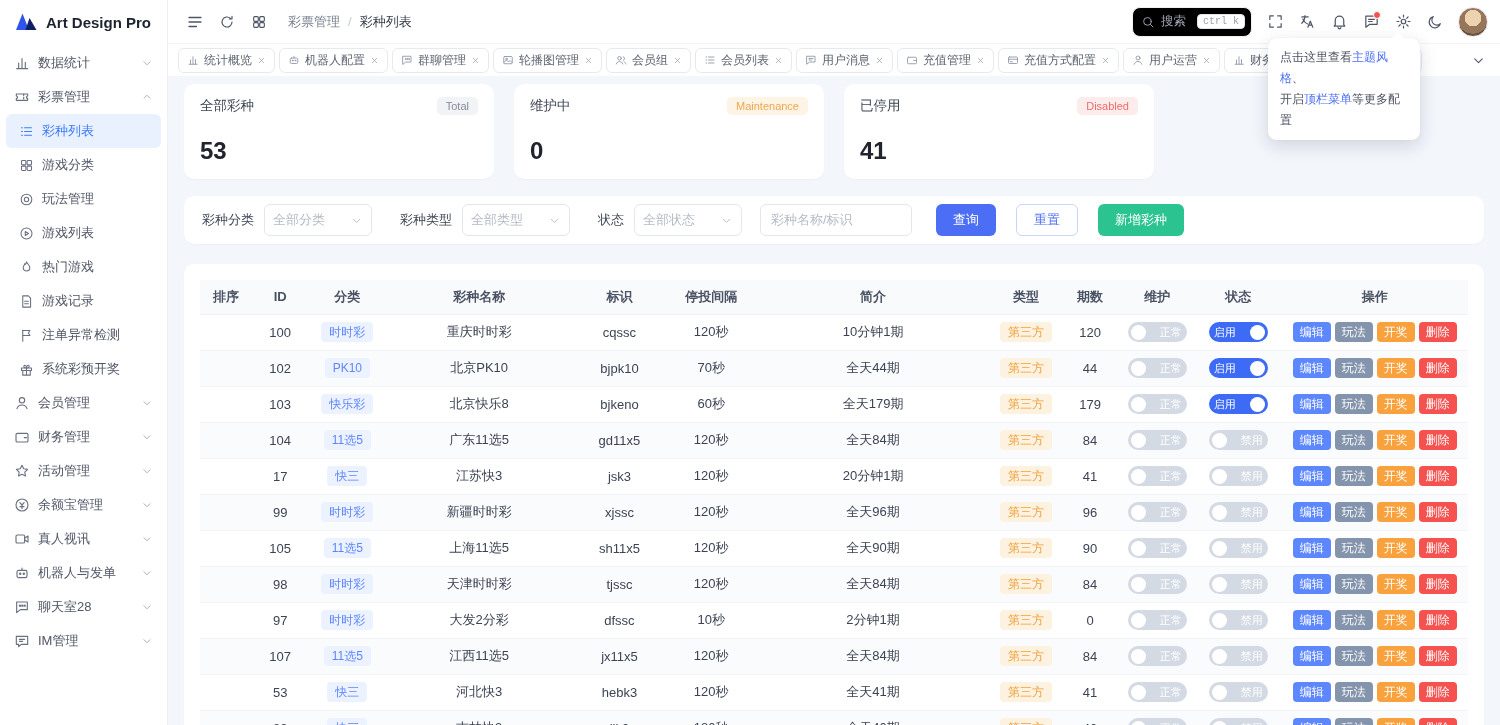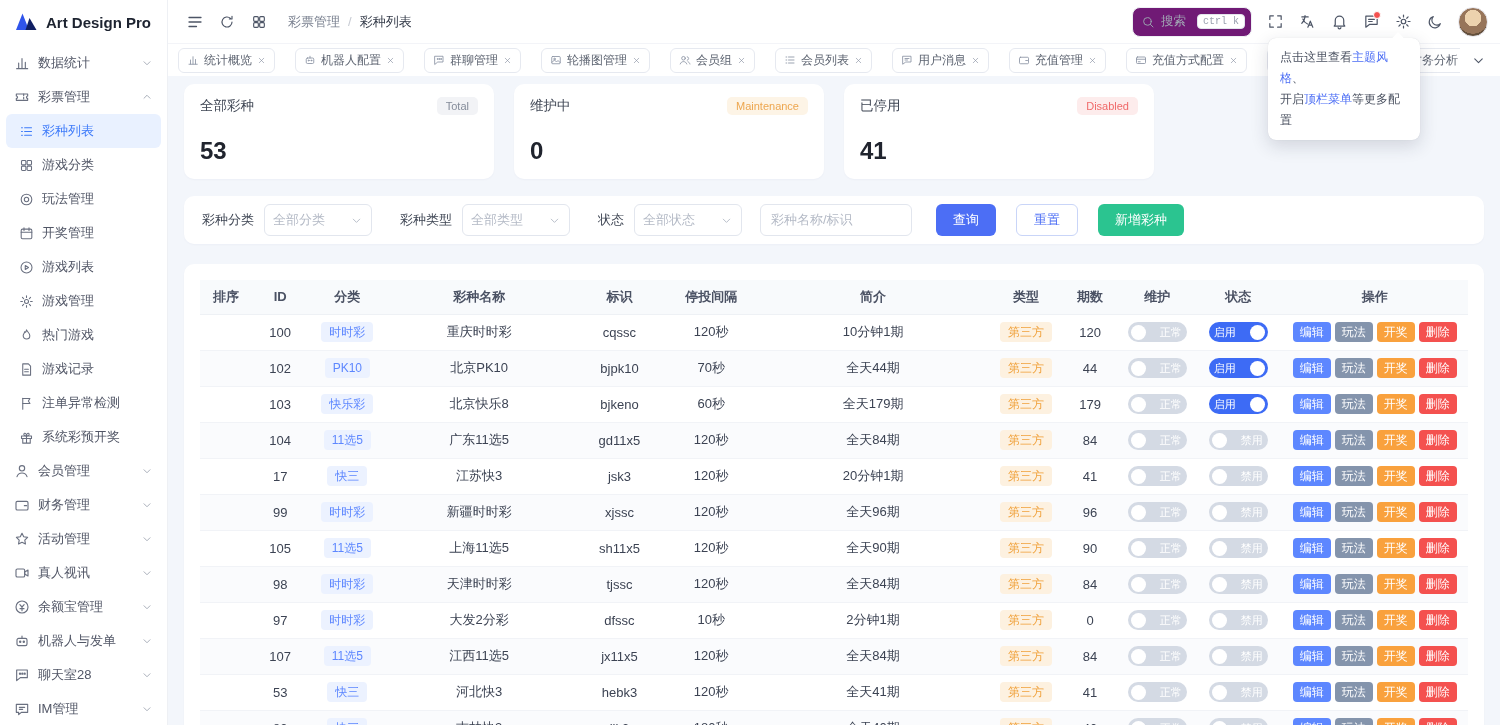--- a/index.html
+++ b/index.html
@@ -24,32 +24,32 @@
   
   .main{flex:1;min-width:0;display:flex;flex-direction:column;background:#f3f6fb}
   .topbar{height:44px;flex:none;background:#fff;display:flex;align-items:center;padding:0 12px;gap:2px;border-bottom:1px solid #f3f4f8}
   .ibtn{width:30px;height:30px;border:none;background:transparent;color:#4d5566;display:inline-flex;
     align-items:center;justify-content:center;border-radius:6px;cursor:pointer;position:relative;flex:none}
   .breadcrumb{display:flex;align-items:center;gap:8px;margin-left:12px;font-size:13px}
   .bc-item{color:#7a8190;cursor:pointer}
   .bc-item.current{color:#343b49;cursor:default}
   .bc-sep{color:#c6cad2}
   .spacer{flex:1}
-  .searchbox{width:120px;height:30px;background:#701a75;border:1px solid #eef0f4;border-radius:8px;
+  .searchbox{width:120px;height:30px;background:#000000;border:1px solid #eef0f4;border-radius:8px;
     display:flex;align-items:center;gap:6px;padding:0 6px 0 8px;margin-right:6px;cursor:text;color:#99a0ad;flex:none}
   .search-ph{font-size:12.5px;flex:1;color:#a2a8b5}
   .kbd{font-size:10px;border:1px solid #e2e5ec;background:#fff;border-radius:4px;padding:1px 5px;color:#9aa1af;
     font-family:"Liberation Mono","DejaVu Sans Mono",monospace;white-space:nowrap}
   .hasdot::after{content:'';position:absolute;top:4px;right:5px;width:6px;height:6px;border-radius:50%;
     background:#f4514f;border:1px solid #fff}
   .avatar{width:30px;height:30px;border-radius:50%;margin-left:6px;flex:none;cursor:pointer;
     background:radial-gradient(circle at 50% 36%,#ecd2ae 0 36%,#97755a 37% 68%,#64503c 69%);border:1px solid #e8e8ee}
 
   .tabbar{height:32px;flex:none;background:#fff;display:flex;align-items:center;padding:0 10px;gap:6px}
-  .tabs{flex:1;display:flex;gap:20px;overflow:hidden;align-items:flex-end;min-width:0}
+  .tabs{flex:1;display:flex;gap:4px;overflow:hidden;align-items:flex-end;min-width:0}
   .tab{flex:none;height:25px;display:inline-flex;align-items:center;gap:5px;padding:0 8px;
     border:1px solid #e6e9f0;border-radius:6px;font-size:12px;color:#5c6370;background:#fff;cursor:pointer}
   .tab .icn{color:#8a92a3}
   .tab-close{display:inline-flex;color:#9aa1ae;cursor:pointer;border-radius:50%}
 
   .content{flex:1;padding:8px 16px 16px;overflow:hidden}
 
   
   .stats{display:grid;grid-template-columns:repeat(4,1fr);gap:20px}
   .stat-card{background:#fff;border-radius:10px;padding:13px 16px 14px;height:95px;
@@ -162,38 +162,24 @@
         </div>
         <div class="menu-item sub">
           <svg class="icn " width="15" height="15" viewBox="0 0 24 24" fill="none" stroke="currentColor" stroke-width="1.7" stroke-linecap="round" stroke-linejoin="round">
             <circle cx="12" cy="12" r="8.5"></circle>
             <circle cx="12" cy="12" r="3.5"></circle>
           </svg>
           <span class="mi-label">玩法管理</span>
         </div>
         <div class="menu-item sub">
           <svg class="icn " width="15" height="15" viewBox="0 0 24 24" fill="none" stroke="currentColor" stroke-width="1.7" stroke-linecap="round" stroke-linejoin="round">
-            <rect x="3.5" y="5" width="17" height="15.5" rx="2"></rect>
-            <path d="M3.5 10h17M8 2.8V7M16 2.8V7"></path>
-          </svg>
-          <span class="mi-label">开奖管理</span>
-        </div>
-        <div class="menu-item sub">
-          <svg class="icn " width="15" height="15" viewBox="0 0 24 24" fill="none" stroke="currentColor" stroke-width="1.7" stroke-linecap="round" stroke-linejoin="round">
             <circle cx="12" cy="12" r="8.8"></circle>
             <path d="M10 8.8l5.2 3.2-5.2 3.2z"></path>
           </svg>
           <span class="mi-label">游戏列表</span>
-        </div>
-        <div class="menu-item sub">
-          <svg class="icn " width="15" height="15" viewBox="0 0 24 24" fill="none" stroke="currentColor" stroke-width="1.7" stroke-linecap="round" stroke-linejoin="round">
-            <circle cx="12" cy="12" r="3.2"></circle>
-            <path d="M12 2.8v2.7M12 18.5v2.7M2.8 12h2.7M18.5 12h2.7M5.5 5.5l1.9 1.9M16.6 16.6l1.9 1.9M18.5 5.5l-1.9 1.9M7.4 16.6l-1.9 1.9"></path>
-          </svg>
-          <span class="mi-label">游戏管理</span>
         </div>
         <div class="menu-item sub">
           <svg class="icn " width="15" height="15" viewBox="0 0 24 24" fill="none" stroke="currentColor" stroke-width="1.7" stroke-linecap="round" stroke-linejoin="round">
             <path d="M12 3c1.2 3.2 5.3 5 5.3 9.3a5.3 5.3 0 0 1-10.6 0C6.7 9.6 8.6 8.5 9.3 5.7c.9 1.5 1.8 2 2.7-2.7z"></path>
           </svg>
           <span class="mi-label">热门游戏</span>
         </div>
         <div class="menu-item sub">
           <svg class="icn " width="15" height="15" viewBox="0 0 24 24" fill="none" stroke="currentColor" stroke-width="1.7" stroke-linecap="round" stroke-linejoin="round">
             <path d="M6 3h9l3.5 3.5V21H6z"></path>
@@ -239,34 +225,34 @@
           <svg class="icn " width="16" height="16" viewBox="0 0 24 24" fill="none" stroke="currentColor" stroke-width="1.7" stroke-linecap="round" stroke-linejoin="round">
             <path d="M12 3.5l2.6 5.2 5.8.9-4.2 4.1 1 5.8L12 16.8l-5.2 2.7 1-5.8-4.2-4.1 5.8-.9z"></path>
           </svg>
           <span class="mi-label">活动管理</span>
           <svg class="icn chev" width="12" height="12" viewBox="0 0 24 24" fill="none" stroke="currentColor" stroke-width="1.7" stroke-linecap="round" stroke-linejoin="round">
             <path d="M6 9.5l6 6 6-6"></path>
           </svg>
         </div>
         <div class="menu-item">
           <svg class="icn " width="16" height="16" viewBox="0 0 24 24" fill="none" stroke="currentColor" stroke-width="1.7" stroke-linecap="round" stroke-linejoin="round">
+            <circle cx="12" cy="12" r="9"></circle>
+            <path d="M8.8 8.5l3.2 3.5 3.2-3.5M12 12v5.5M9 14.5h6"></path>
+          </svg>
+          <span class="mi-label">余额宝管理</span>
+          <svg class="icn chev" width="12" height="12" viewBox="0 0 24 24" fill="none" stroke="currentColor" stroke-width="1.7" stroke-linecap="round" stroke-linejoin="round">
+            <path d="M6 9.5l6 6 6-6"></path>
+          </svg>
+        </div>
+        <div class="menu-item">
+          <svg class="icn " width="16" height="16" viewBox="0 0 24 24" fill="none" stroke="currentColor" stroke-width="1.7" stroke-linecap="round" stroke-linejoin="round">
             <rect x="3" y="6" width="13" height="12" rx="2"></rect>
             <path d="M16 10.5l5-3v9l-5-3z"></path>
           </svg>
           <span class="mi-label">真人视讯</span>
-          <svg class="icn chev" width="12" height="12" viewBox="0 0 24 24" fill="none" stroke="currentColor" stroke-width="1.7" stroke-linecap="round" stroke-linejoin="round">
-            <path d="M6 9.5l6 6 6-6"></path>
-          </svg>
-        </div>
-        <div class="menu-item">
-          <svg class="icn " width="16" height="16" viewBox="0 0 24 24" fill="none" stroke="currentColor" stroke-width="1.7" stroke-linecap="round" stroke-linejoin="round">
-            <circle cx="12" cy="12" r="9"></circle>
-            <path d="M8.8 8.5l3.2 3.5 3.2-3.5M12 12v5.5M9 14.5h6"></path>
-          </svg>
-          <span class="mi-label">余额宝管理</span>
           <svg class="icn chev" width="12" height="12" viewBox="0 0 24 24" fill="none" stroke="currentColor" stroke-width="1.7" stroke-linecap="round" stroke-linejoin="round">
             <path d="M6 9.5l6 6 6-6"></path>
           </svg>
         </div>
         <div class="menu-item">
           <svg class="icn " width="16" height="16" viewBox="0 0 24 24" fill="none" stroke="currentColor" stroke-width="1.7" stroke-linecap="round" stroke-linejoin="round">
             <rect x="4.5" y="8" width="15" height="11" rx="2.5"></rect>
             <path d="M12 4.5V8"></path>
             <circle cx="9.3" cy="13" r="1"></circle>
             <circle cx="14.7" cy="13" r="1"></circle>

